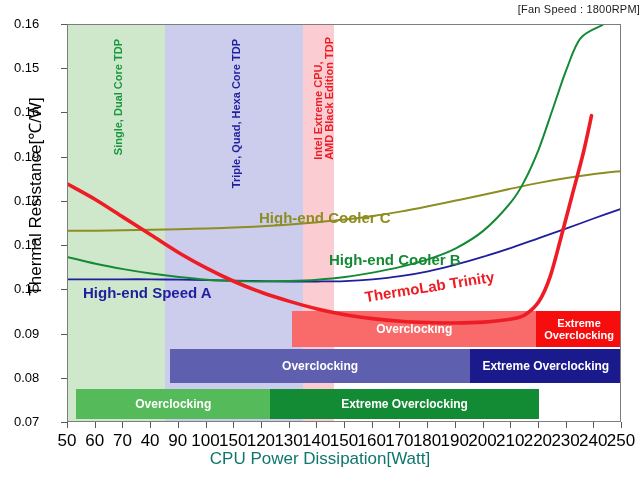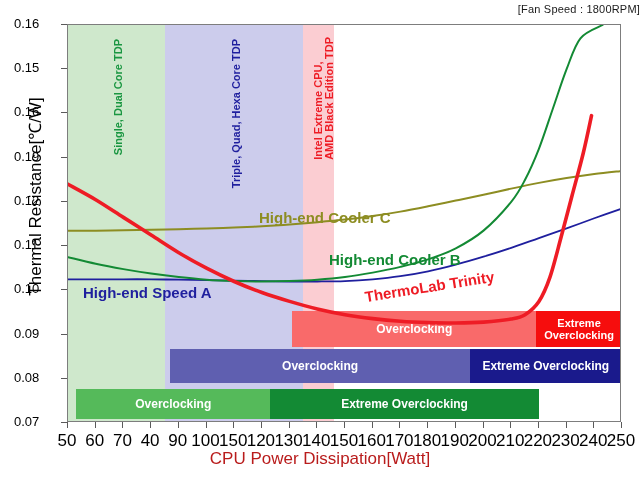--- a/index.html
+++ b/index.html
@@ -5,21 +5,21 @@
   html,body{margin:0;padding:0;background:#ffffff;}
   body{width:640px;height:483px;font-family:"Liberation Sans",sans-serif;overflow:hidden;}
   #root{position:relative;width:640px;height:483px;background:#fff;padding-left:12px;}
 
   .fan-speed{position:absolute;right:12px;top:3px;font-size:11px;color:#1a1a1a;
     font-family:"Liberation Sans",sans-serif;letter-spacing:.2px;}
 
   .ylabel{position:absolute;left:-86px;top:185px;width:240px;text-align:center;
     transform:rotate(-90deg);font-size:17px;color:#000;font-family:"Liberation Sans",sans-serif;}
   .xlabel{position:absolute;left:0;top:449px;width:640px;text-align:center;
-    font-size:17px;color:#b91c1c;font-family:"Liberation Sans",sans-serif;}
+    font-size:17px;color:#0f766e;font-family:"Liberation Sans",sans-serif;}
 
   
   .plot{position:absolute;left:67px;top:24px;width:554px;height:398px;
     border:1px solid #7d7d7d;box-sizing:border-box;background:#fff;overflow:hidden;}
 
   .band{position:absolute;top:0;bottom:0;}
   .band-label{position:absolute;white-space:nowrap;font-size:11px;font-weight:bold;
     transform-origin:left top;transform:rotate(-90deg);font-family:"Liberation Sans",sans-serif;}
   .band-label.two{line-height:11px;}
 

